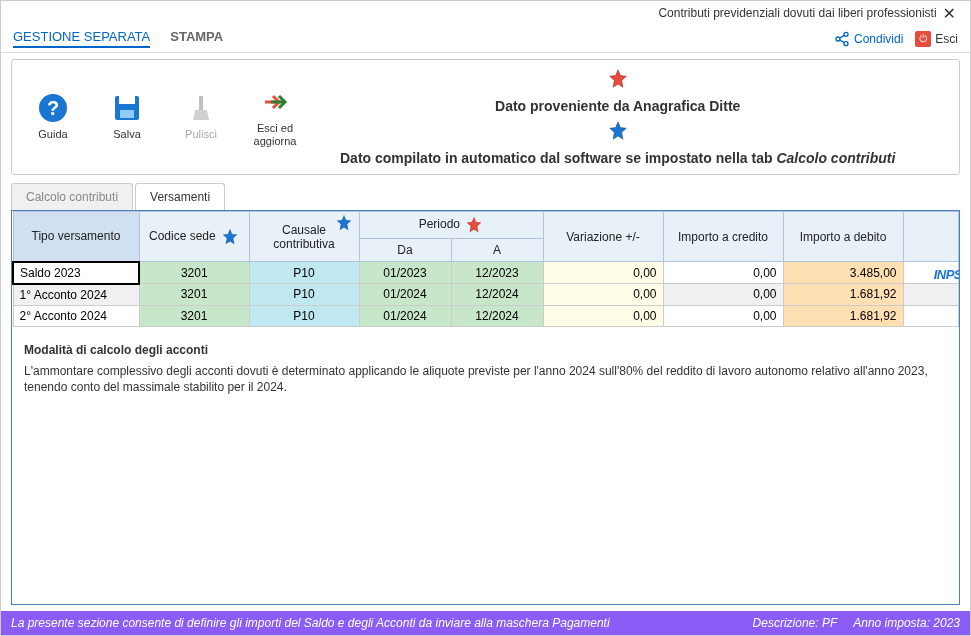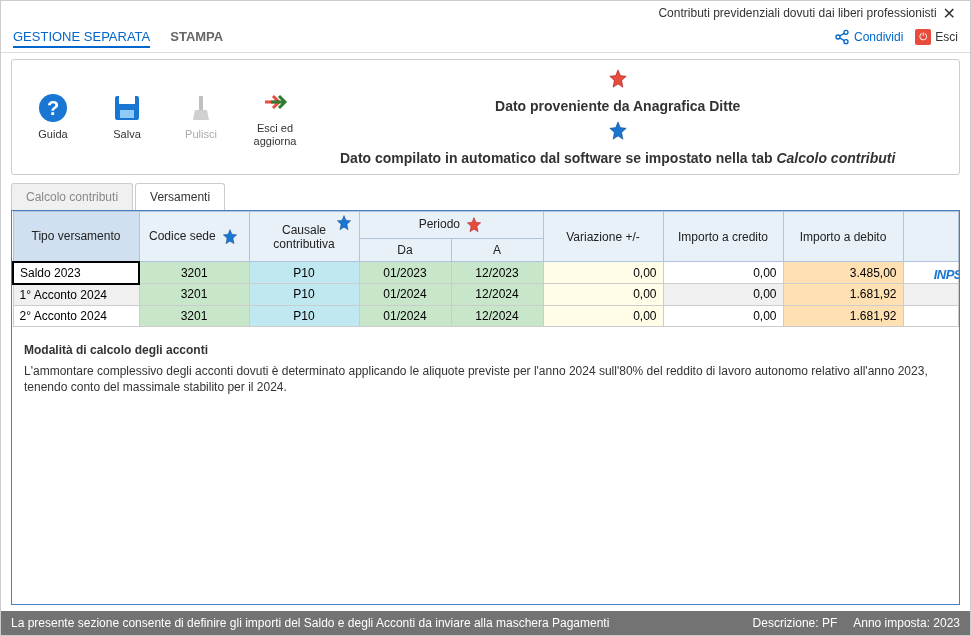--- a/index.html
+++ b/index.html
@@ -20,21 +20,21 @@
       align-items: center;
       padding: 4px 8px;
       background: #fff;
       height: 24px;
     }
     .titlebar-title { color: #333; font-size: 12px; }
     .close-x { font-size: 16px; color: #333; cursor: pointer; padding: 0 6px; }
     .menubar {
       display: flex;
       justify-content: space-between;
-      align-items: flex-start;
+      align-items: center;
       padding: 4px 12px;
       border-bottom: 1px solid #ddd;
     }
     .menu-left { display: flex; gap: 20px; }
     .menu-item {
       font-size: 13px;
       color: #666;
       cursor: pointer;
       font-weight: bold;
     }
@@ -137,24 +137,25 @@
       padding: 16px 12px;
       font-size: 12px;
       color: #333;
     }
     .notes-title { font-weight: bold; margin-bottom: 6px; }
     .notes-body { line-height: 1.4; }
     .statusbar {
       display: flex;
       justify-content: space-between;
       align-items: center;
-      background: #737373;
+      background: #8b5cf6;
       color: #fff;
       padding: 5px 10px;
       font-size: 12px;
+      font-style: italic;
     }
     .status-right { display: flex; gap: 16px; }
     .share-icon-svg { width: 16px; height: 16px; }
   </style>
 </head>
 <body>
 
 <div class="titlebar">
   <span class="titlebar-title">Contributi previdenziali dovuti dai liberi professionisti</span>
   <span class="close-x">✕</span>

